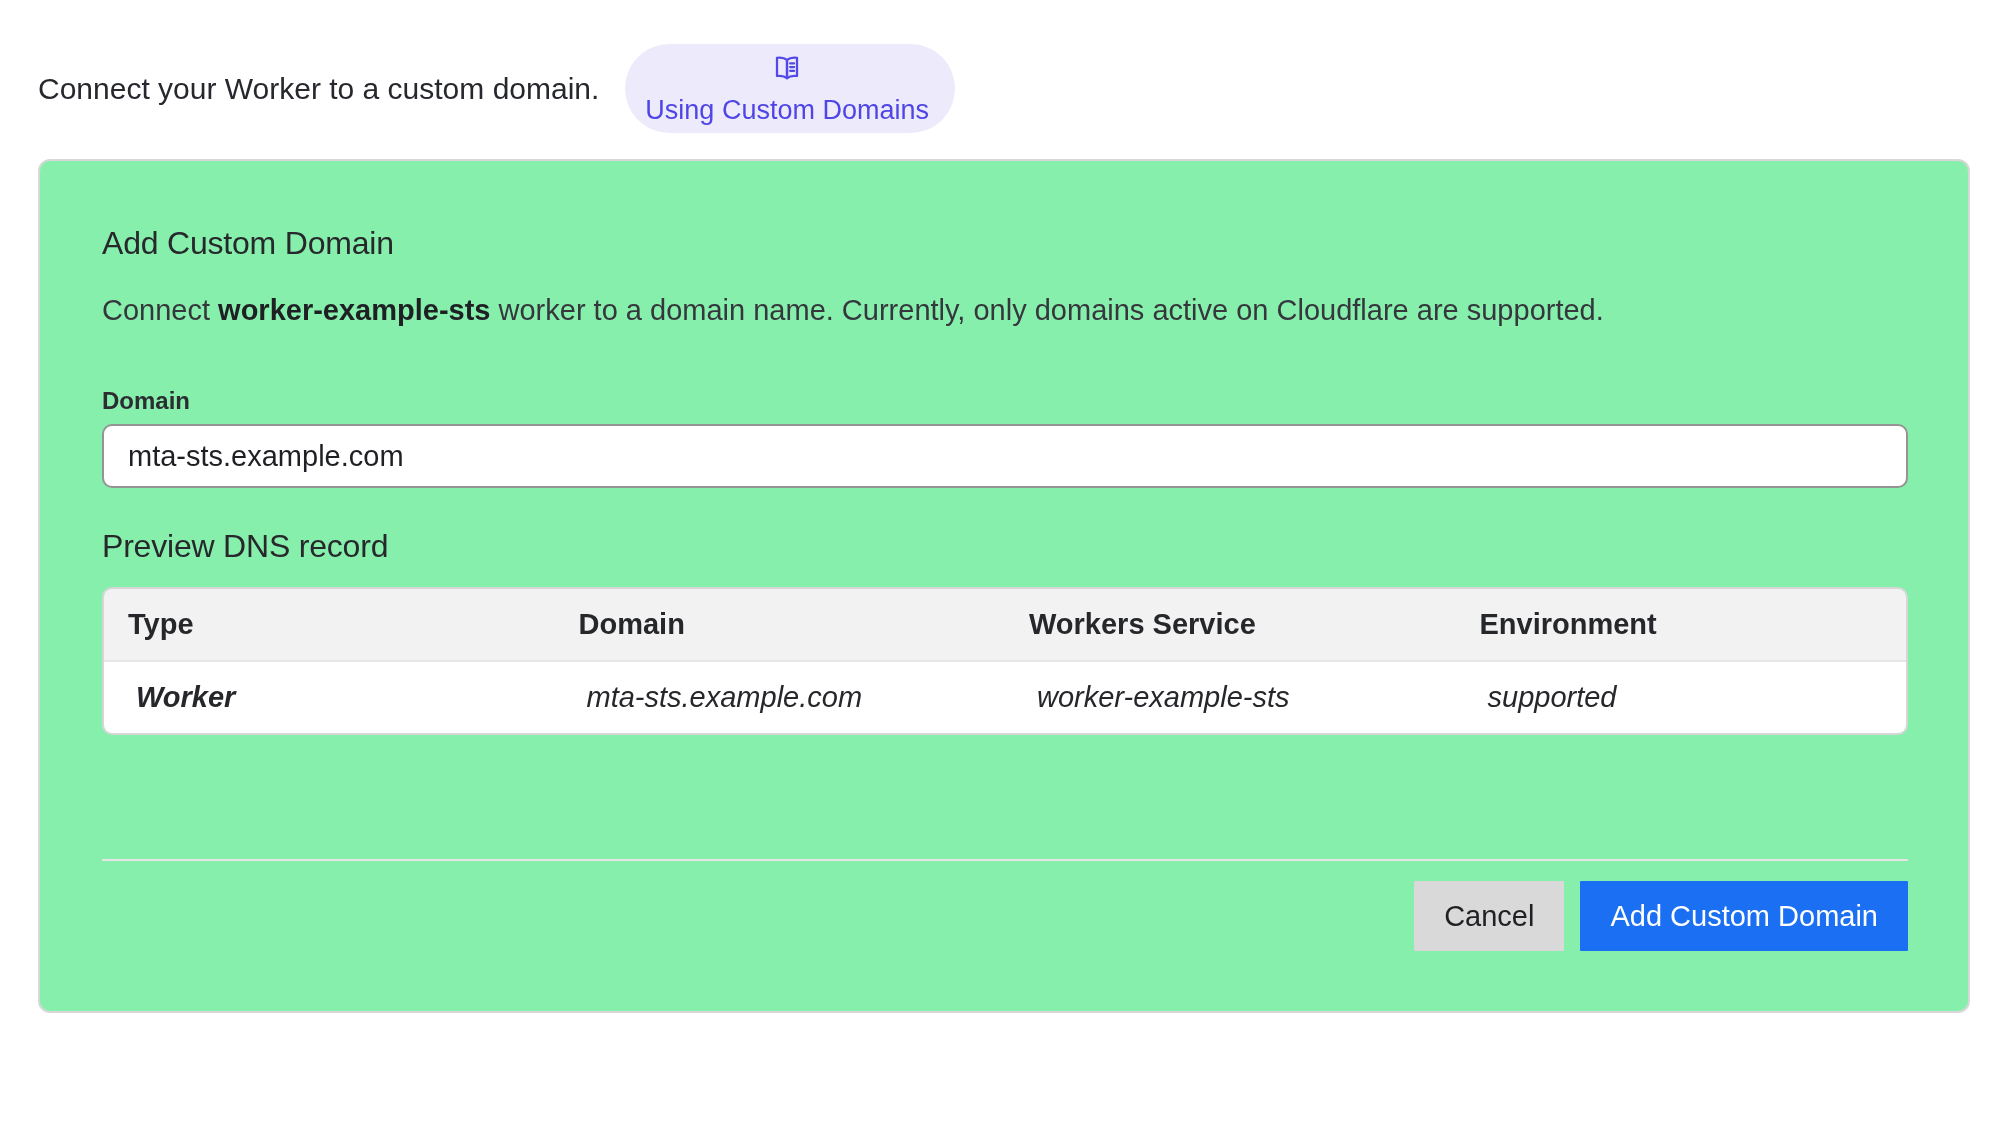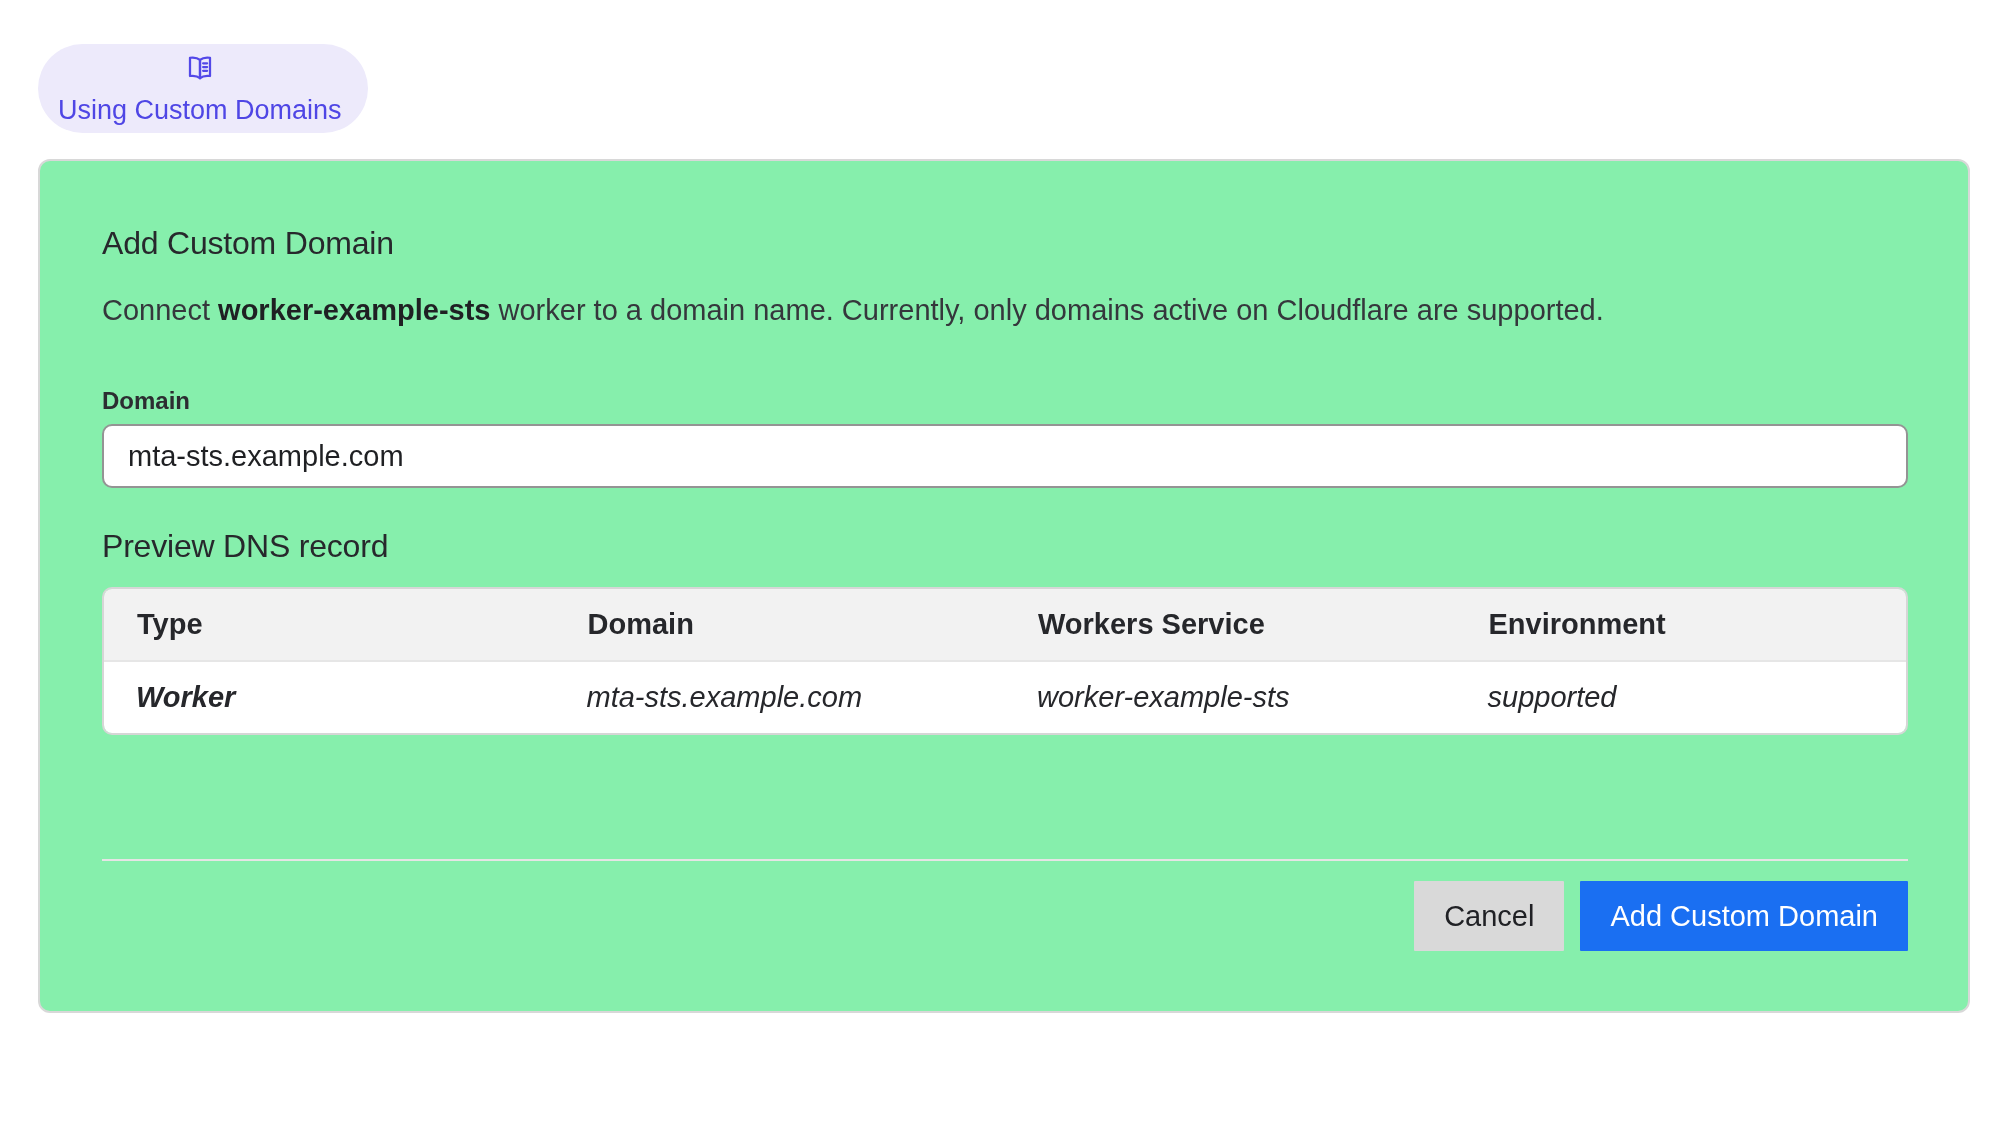--- a/index.html
+++ b/index.html
@@ -30,41 +30,42 @@
   .field-label { display:block; margin-top:56px; font-size:24px; font-weight:700;
     color:#2c2d31; line-height:30px; }
   .domain-input { display:block; margin-top:8px; width:100%; height:64px;
     border:2px solid #949494; border-radius:10px; font-size:29px; padding:0 24px;
     color:#1f2023; font-family:inherit; background:#fff; outline:none; }
 
   
   .dns-table { margin-top:22px; width:100%; border-collapse:separate; border-spacing:0;
     border:2px solid #d6d6d6; border-radius:10px; overflow:hidden; font-size:29px; }
   .dns-table th { width:25%; background:#f2f2f2; text-align:left; font-weight:600;
-    color:#26272b; padding:19px 33px; border-bottom:2px solid #e6e6e6; }
+    color:#26272b; padding:19px 24px; border-bottom:2px solid #e6e6e6; }
   .dns-table td { padding:19px 32px; color:#26272b; background:#fff;font-style:italic; }
   .dns-table td.cell-bold { font-weight:700; }
 
   .divider { border:none; height:2px; background:#e5e5e5; margin-top:124px; }
 
   
   .actions { display:flex; justify-content:flex-end; gap:16px; margin-top:20px; }
   .actions button { font-family:inherit; font-size:29px; height:70px; border:none;
     border-radius:1px; cursor:pointer; line-height:70px; }
   .btn-cancel { background:#d9d9d9; color:#202125; padding:0 30px; }
   .btn-primary { background:#1a6ff2; color:#ffffff; padding:0 30px; }
 </style>
 </head>
 <body>
 
 <div class="page">
 
   <header>
 
     <div class="subtitle-row">
+      <p>Connect your Worker to a custom domain.</p>
       <a class="docs-pill">
         <span>
           <svg class="book-svg" viewBox="0 0 24 24" fill="none" stroke="#5348e8" stroke-width="1.8" stroke-linecap="round" stroke-linejoin="round">
             <path d="M12 5.5C10 3.8 7 3.4 4 3.8v14.6c3-.4 6 0 8 1.8V5.5z"></path>
             <path d="M12 5.5c2-1.7 5-2.1 8-1.7v14.6c-3-.4-6 0-8 1.8V5.5z"></path>
             <path d="M14.5 8.2h3.2M14.5 11.2h3.2M14.5 14.2h3.2"></path>
           </svg>
         </span>
         <span>Using Custom Domains</span>
       </a>

